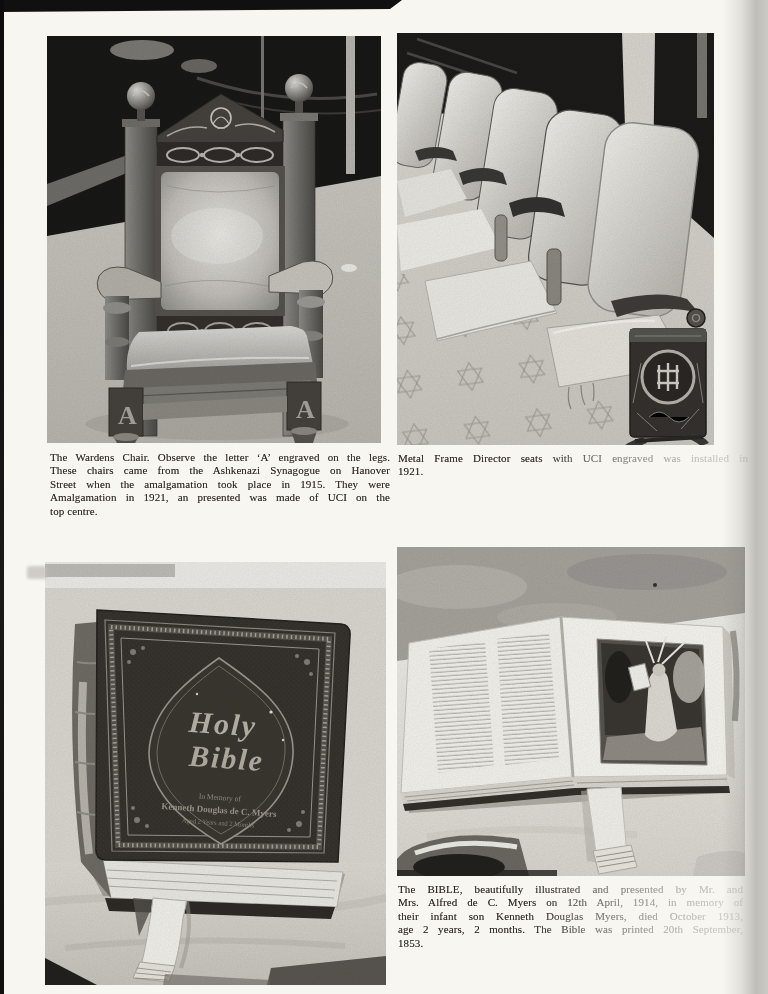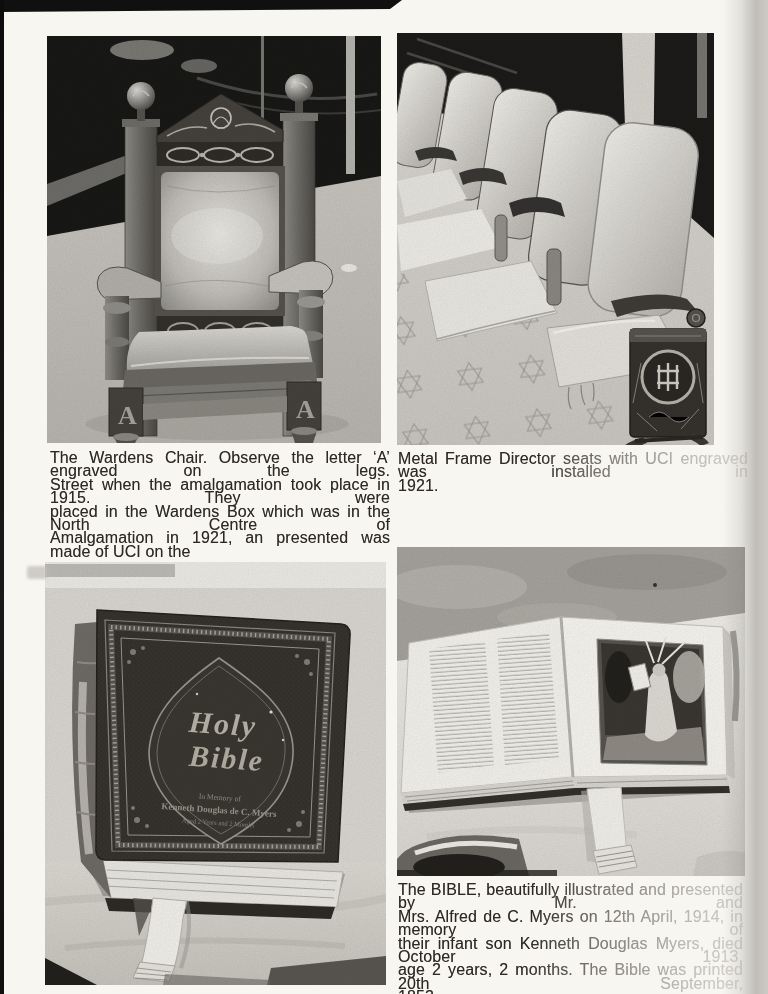--- a/index.html
+++ b/index.html
@@ -8,22 +8,22 @@
     position: relative;
     width: 768px; height: 994px;
     background: #f8f6f1;
     overflow: hidden;
   }
   .photo { position: absolute; }
   .photo svg { display:block; }
 
   .caption {
     position: absolute;
-    font-family: Liberation Sans, sans-serif;
-    font-size: 16px;
+    font-family: Liberation Serif, serif;
+    font-size: 11px;
     line-height: 13.4px;
     color: #2e2823;
     letter-spacing: 0.1px;
     text-shadow: 0 0 0.3px rgba(40,30,20,0.45);
   }
   .cap-line { text-align: justify; text-align-last: justify; }
   .cap-line:last-child { text-align-last: left; }
 
   .fade-overlay {
     position: absolute; inset: -2px;
@@ -262,23 +262,24 @@
           <path d="M172,354 q-2,14 2,22 M184,352 q0,12 4,20 M196,350 q2,10 0,18" stroke="#8a8781" stroke-width="1.2" fill="none"></path>
         </g>
       </g>
 
       <rect width="317" height="412" filter="url(#p2-grain)" opacity="0.1"></rect>
     </svg>
   </div>
 
   <div class="caption" style="left:50px; top:451px; width:340px;">
       <div class="cap-line">The Wardens Chair. Observe the letter ‘A’ engraved on the legs.</div>
+      <div class="cap-line">These chairs came from the Ashkenazi Synagogue on Hanover</div>
       <div class="cap-line">Street when the amalgamation took place in 1915. They were</div>
-      <div class="cap-line">placed in the Wardens Box which was in the North Centre of</div>
       <div class="cap-line">Amalgamation in 1921, an presented was made of UCI on the</div>
+      <div class="cap-line">top centre.</div>
     </div>
 
   <div class="caption" style="left:398px; top:452px; width:350px;">
     <div class="fade-overlay"></div>
   <div class="cap-line">Metal Frame Director seats with UCI engraved was installed in</div>
       <div class="cap-line">1921.</div>
     </div>
 
   <div class="photo" style="left:45px; top:562px; width:341px; height:423px;">
     <svg width="341" height="423" viewBox="0 0 341 423" xmlns="http://www.w3.org/2000/svg">

